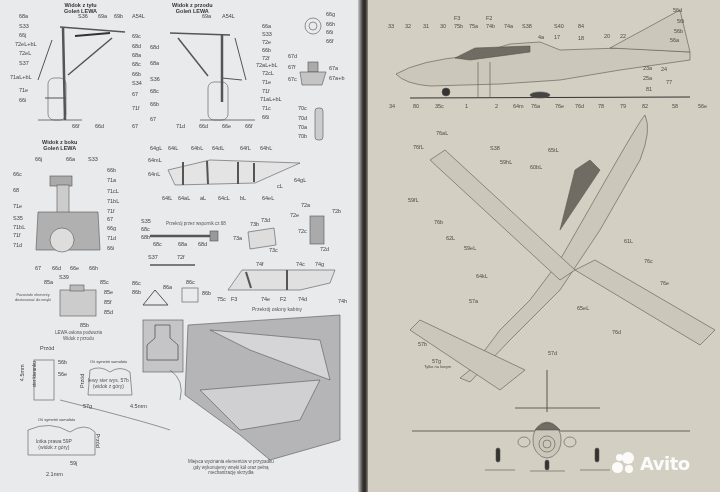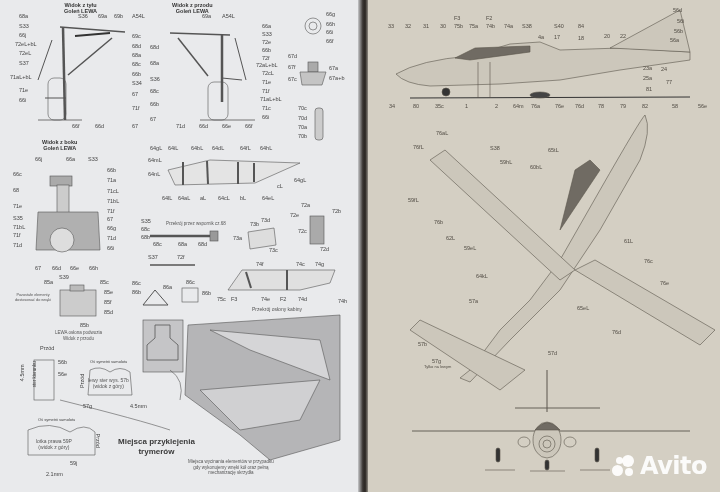--- a/index.html
+++ b/index.html
@@ -10,21 +10,21 @@
   .page-right { position:absolute; left:368px; top:0; width:352px; height:492px; background:#d4cfc3; }
   .lbl { position:absolute; font-size:5.5px; color:#444; white-space:nowrap; line-height:1; }
   .lbl.r { color:#514c44; }
   .ttl { position:absolute; font-size:5.5px; font-weight:bold; color:#333; text-align:center; line-height:1.15; white-space:nowrap; }
   .note { position:absolute; font-size:5px; color:#555; text-align:center; line-height:1.25; }
   .big-note { position:absolute; font-size:8px; font-weight:bold; color:#3a3a3a; text-align:center; line-height:1.2; }
   svg { position:absolute; left:0; top:0; }
   .watermark { position:absolute; left:612px; top:452px; display:flex; align-items:center; gap:4px; }
   .wm-dots { position:relative; width:24px; height:22px; }
   .wm-dots span { position:absolute; border-radius:50%; background:#fff; opacity:0.92; }
-  .wm-text { font-size:24px; font-weight:bold; color:#fff; opacity:0.92; letter-spacing:-0.5px; font-family:"DejaVu Sans", sans-serif;text-align:right; }
+  .wm-text { font-size:18px; font-weight:bold; color:#fff; opacity:0.92; letter-spacing:-0.5px; font-family:"DejaVu Sans", sans-serif;text-align:right; }
 </style>
 </head>
 <body>
 
 <div class="page-left">
   <svg width="360" height="492" viewBox="0 0 360 492">
     <g stroke="#555" stroke-width="0.6" fill="none">
 
       <line x1="60" y1="27" x2="125" y2="32" stroke-width="1.5"></line>
       <line x1="63" y1="27" x2="65" y2="120" stroke-width="2.5"></line>
@@ -285,24 +285,20 @@
 
   <div class="lbl" style="left:38px;top:418px;font-size:4px;">Oś symetrii samolotu</div>
   <div class="note" style="left:36px;top:438px;font-size:5px;">
     <div>lotka prawa 59P</div>
     <div>(widok z góry)</div>
   </div>
   <div class="lbl" style="left:90px;top:438px;transform:rotate(90deg);">Przód</div>
   <div class="lbl" style="left:70px;top:461px;">59j</div>
   <div class="lbl" style="left:46px;top:472px;">2.1mm</div>
 
-  <div class="big-note" style="left:118px;top:437px;">
-    <div>Miejsca przyklejenia</div>
-    <div>trymerów</div>
-  </div>
 
   <div class="note" style="left:188px;top:459px;font-size:4.5px;">
     <div>Miejsca wycinania elementów w przypadku</div>
     <div>gdy wykonujemy wnęki kół oraz pełną</div>
     <div>mechanizację skrzydła</div>
   </div>
 </div>
 
 <div class="spine"></div>
 

